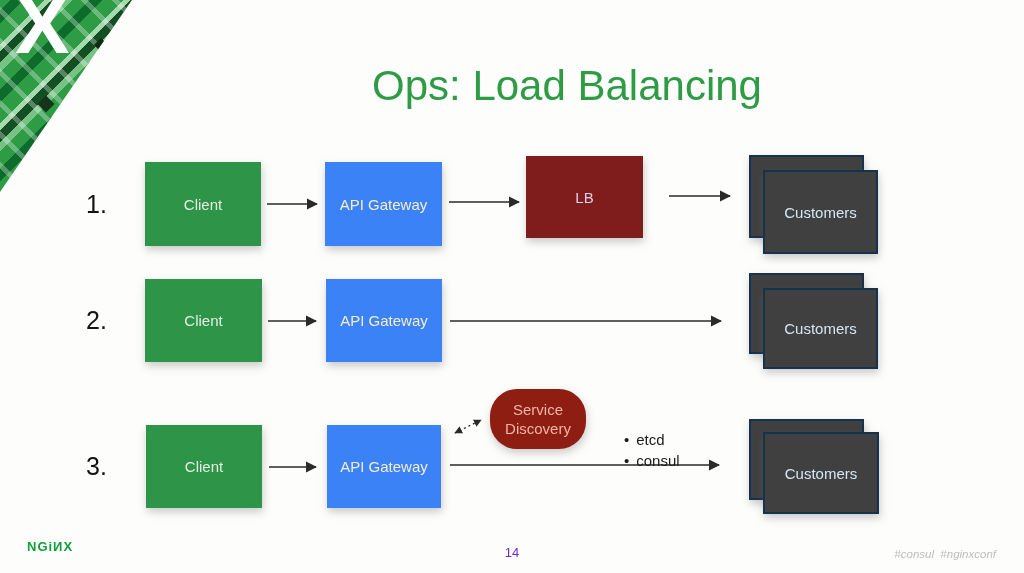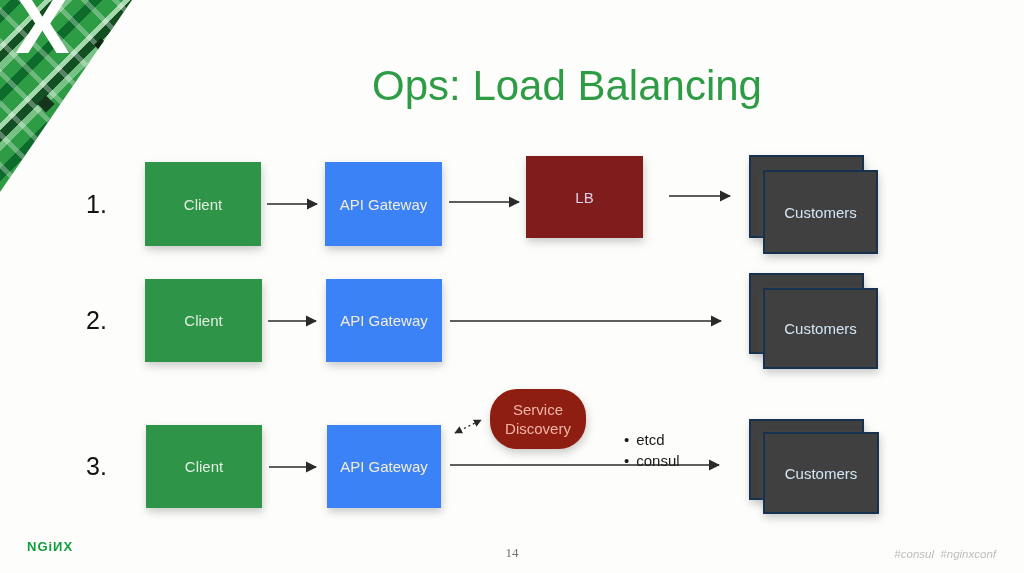--- a/index.html
+++ b/index.html
@@ -39,21 +39,21 @@
 
   .sd-bullets{position:absolute;left:624px;top:394px;font-size:15px;color:#1b1b1b;line-height:21px;margin-top:35px;}
   .sd-bullets .line{white-space:pre;}
   .bullet-dot{margin-right:7px;}
 
   
   svg.arrows{position:absolute;left:0;top:0;width:1024px;height:573px;pointer-events:none;}
 
   
   .brand{position:absolute;left:27px;top:539px;font-size:13px;font-weight:800;color:#0f9e3c;letter-spacing:1px;}
-  .page-num{position:absolute;left:0;right:0;top:545px;text-align:center;font-size:13px;color:#737373;font-family:Liberation Serif, serif;}
+  .page-num{position:absolute;left:0;right:0;top:545px;text-align:center;font-size:13px;color:#6d28d9;}
   .hashtags{position:absolute;right:28px;top:548px;font-size:11.5px;color:#bdbdbd;font-style:italic;white-space:pre;}
 </style>
 </head>
 <body>
 
 <div class="slide">
 
   <div class="corner-art">
     <span class="corner-x">X</span>
     <span class="diamond gold"></span>

